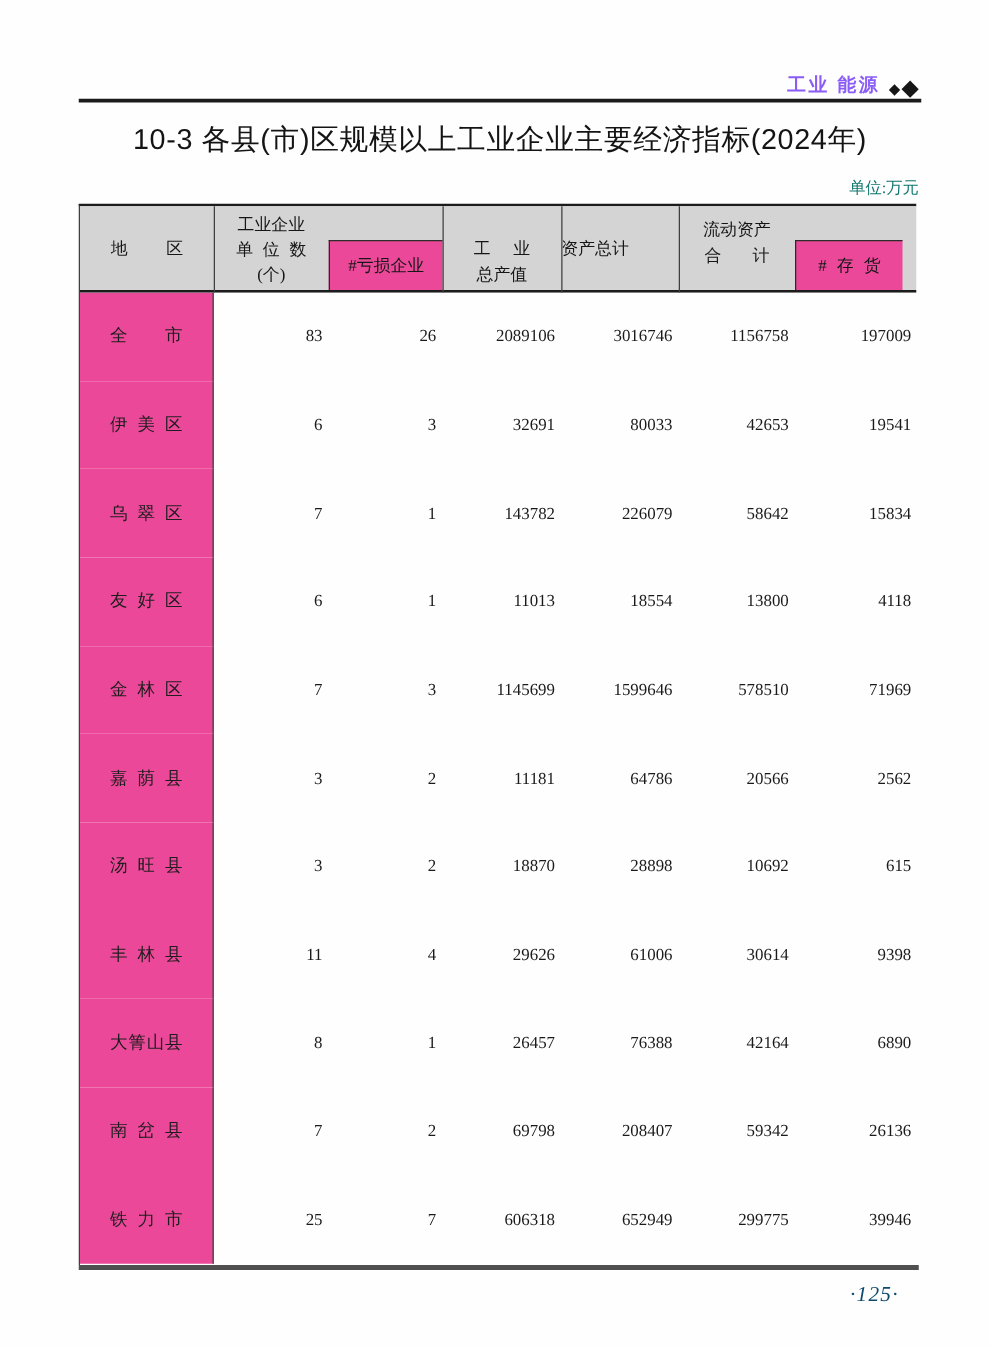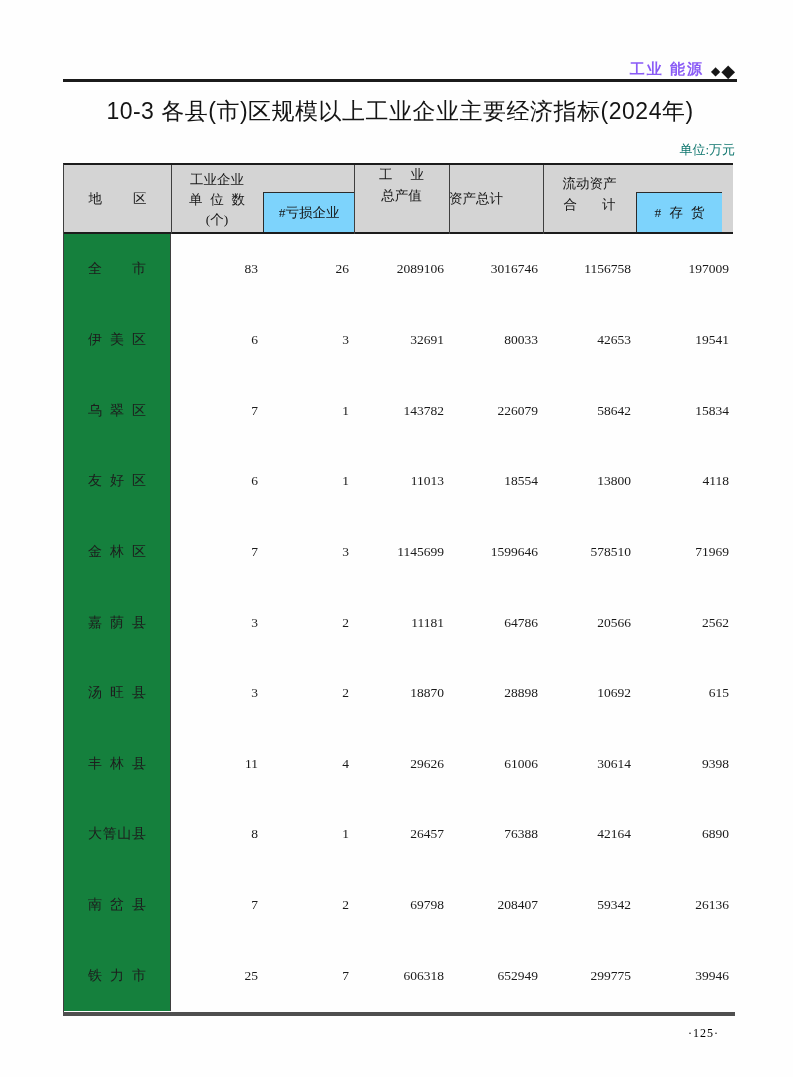--- a/index.html
+++ b/index.html
@@ -22,43 +22,43 @@
     font-size:23px;letter-spacing:0.5px;color:#141414;white-space:nowrap;}
   .unit-note{position:absolute;top:141px;right:58px;font-size:13px;color:#0f766e;}
   
   .table{position:absolute;top:163px;left:63px;width:670px;height:849px;
     border-top:2.5px solid #1c1c1c;border-left:1.2px solid #3f3f3f;box-sizing:border-box;}
   .thead{position:relative;height:69px;background:#d4d4d4;
     border-bottom:2px solid #1c1c1c;box-sizing:border-box;font-size:13.5px;color:#161616;}
   .hcell{position:absolute;top:0;bottom:0;}
   .h-region{left:0;width:107px;display:flex;align-items:center;justify-content:center;}
   .h-units{left:107px;width:92px;text-align:center;padding-top:5px;box-sizing:border-box;line-height:20px;}
-  .h-output{left:290px;width:95px;text-align:center;padding-top:0;box-sizing:border-box;line-height:21px;font-family:Liberation Mono, monospace;}
+  .h-output{left:290px;width:95px;text-align:center;padding-top:23px;box-sizing:border-box;line-height:21px;}
   .h-assets{left:385px;width:94px;display:flex;align-items:center;justify-content:flex-start;}
   .h-current{left:479px;width:93px;text-align:center;padding-top:8px;box-sizing:border-box;line-height:21px;}
-  .subbox{position:absolute;top:27px;bottom:0;background:#7dd3fc;
+  .subbox{position:absolute;top:27px;bottom:0;background:#ec4899;
     border-top:1.8px solid #2b2b2b;border-left:1.8px solid #2b2b2b;box-sizing:border-box;
     display:flex;align-items:center;justify-content:center;}
   .sub-loss{left:199px;width:91px;}
   .sub-inventory{left:572px;width:86px;}
   .vl{position:absolute;top:0;height:69px;width:1.2px;background:#3f3f3f;}
   
   .j{display:inline-block;text-align:justify;text-align-last:justify;}
   .j58{width:58px;} .j56{width:56px;} .j52{width:52px;} .j45{width:45px;} .j50{width:50px;}
   
   .tbody{display:flex;flex-direction:column;height:777px;}
   .tr{flex:1;display:grid;grid-template-columns:107px 92px 91px 95px 94px 93px 98px;}
   .td{box-sizing:border-box;}
-  .td.region{background:#15803d;border-right:1.2px solid #3f3f3f;
+  .td.region{background:#ec4899;border-right:1.2px solid #3f3f3f;
     display:flex;align-items:center;justify-content:center;font-size:14px;}
   .td.num{font-size:13.5px;text-align:right;padding-right:5px;
     display:flex;align-items:center;justify-content:flex-end;color:#1a1a1a;}
   
   .bottomrule{position:absolute;top:1012px;left:63px;width:672px;height:3.5px;background:#4f4f4f;}
-  .pageno{position:absolute;top:1026px;right:74px;font-size:12px;letter-spacing:1px;color:#000000;}
+  .pageno{position:absolute;top:1026px;right:74px;font-size:17px;letter-spacing:1px;color:#0c4a6e;font-style:italic;}
 </style>
 </head>
 <body>
 
 <div class="page">
 
   <div class="topbar">
     <span class="section-label">工业 能源</span>
     <span class="dia small">◆</span>
     <span class="dia big">◆</span>

